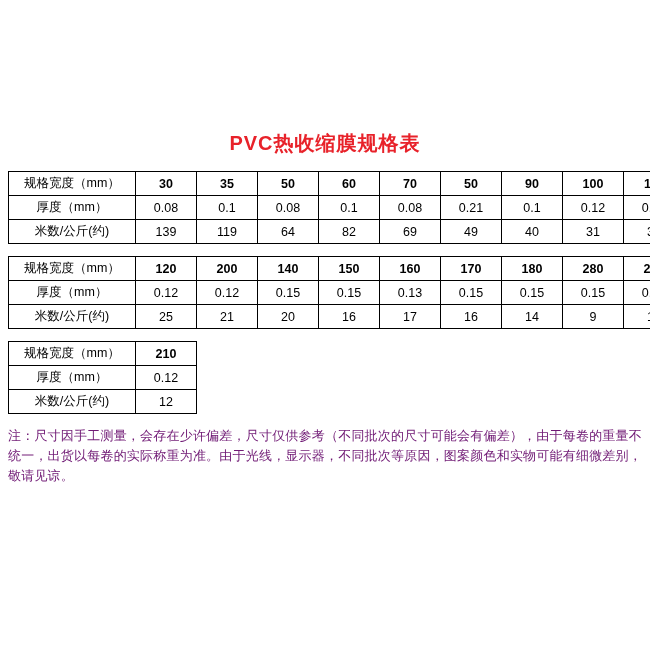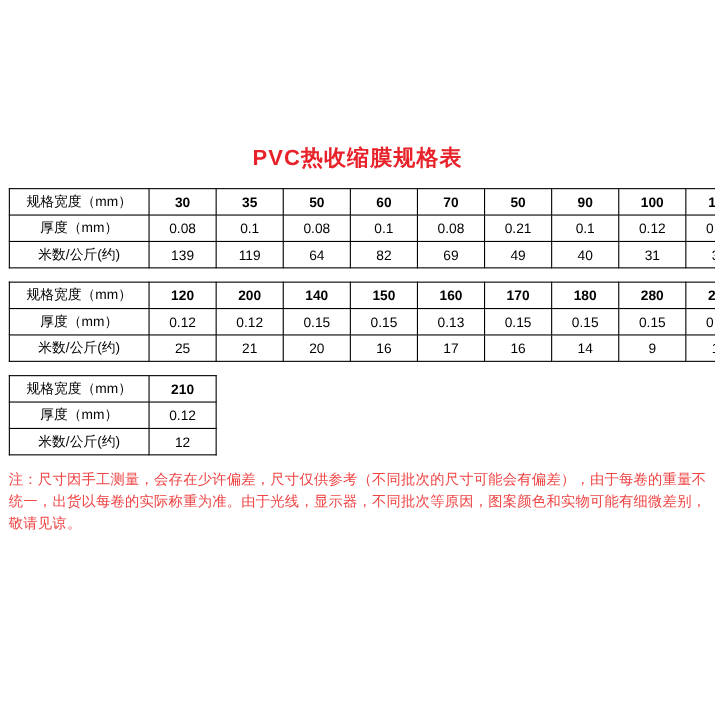--- a/index.html
+++ b/index.html
@@ -61,21 +61,21 @@
     width: 56px;
   }
   table.spec td.valbold {
     width: 56px;
     font-weight: bold;
   }
   .t1 { width: 634px; }
   .t2 { width: 634px; }
   .t3 { width: 178px; }
   .note {
-    color: #ef4444;
+    color: #701a75;
     font-size: 13px;
     line-height: 1.55;
     text-align: justify;
     margin-top: 4px;
     letter-spacing: 0.2px;
     font-family: Liberation Serif, serif;
   }
 </style>
 </head>
 <body>

